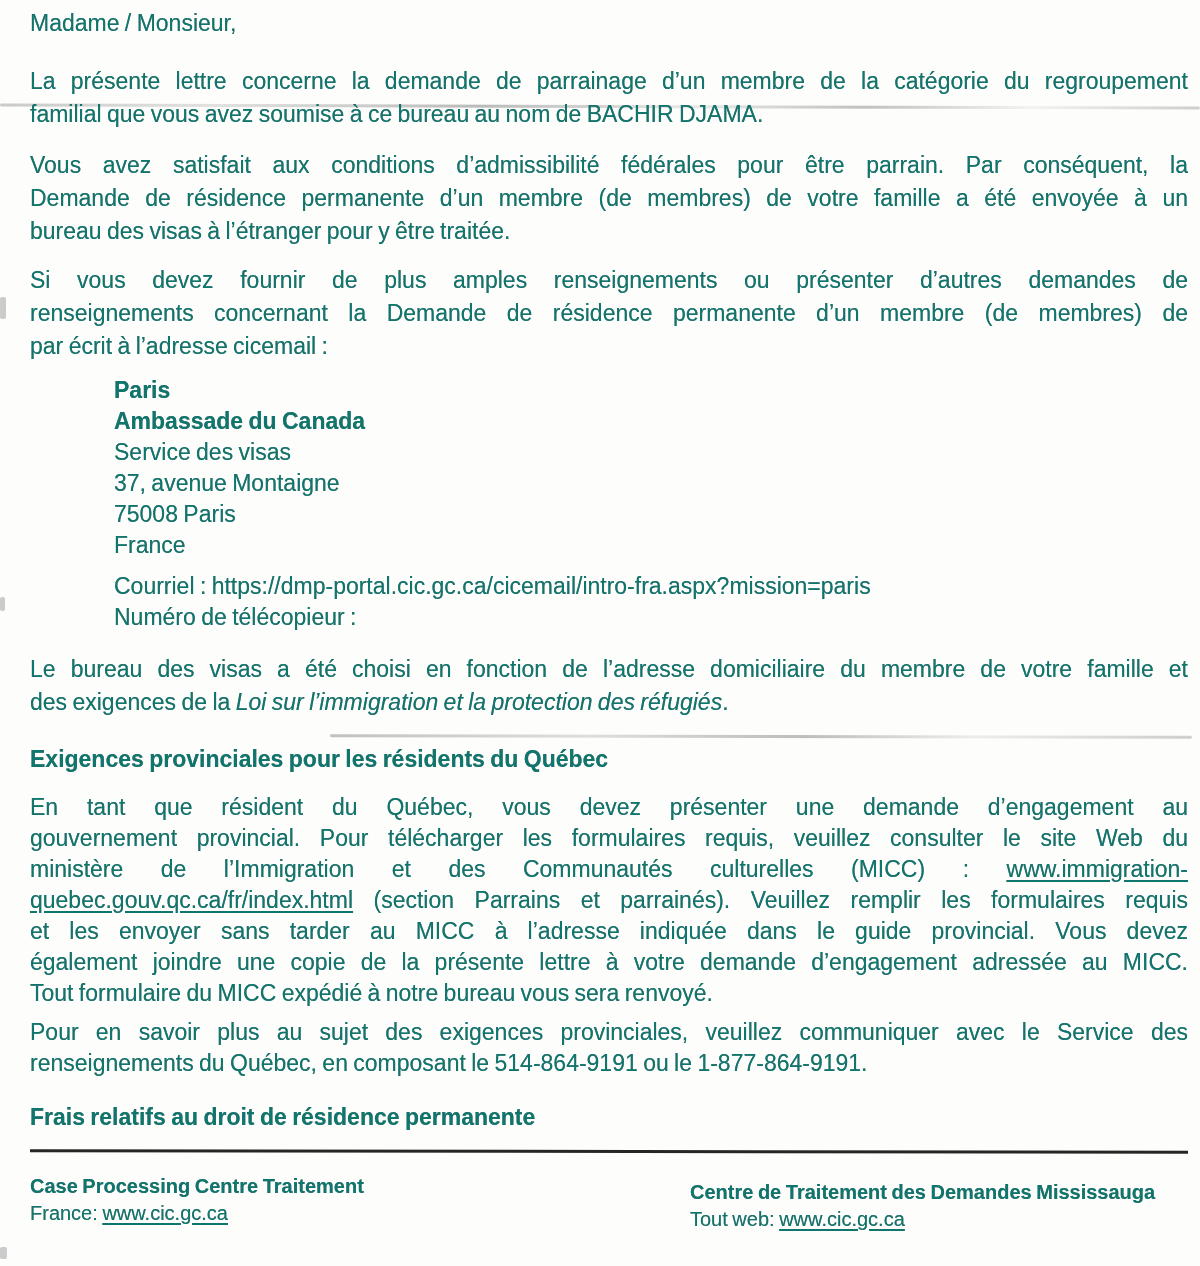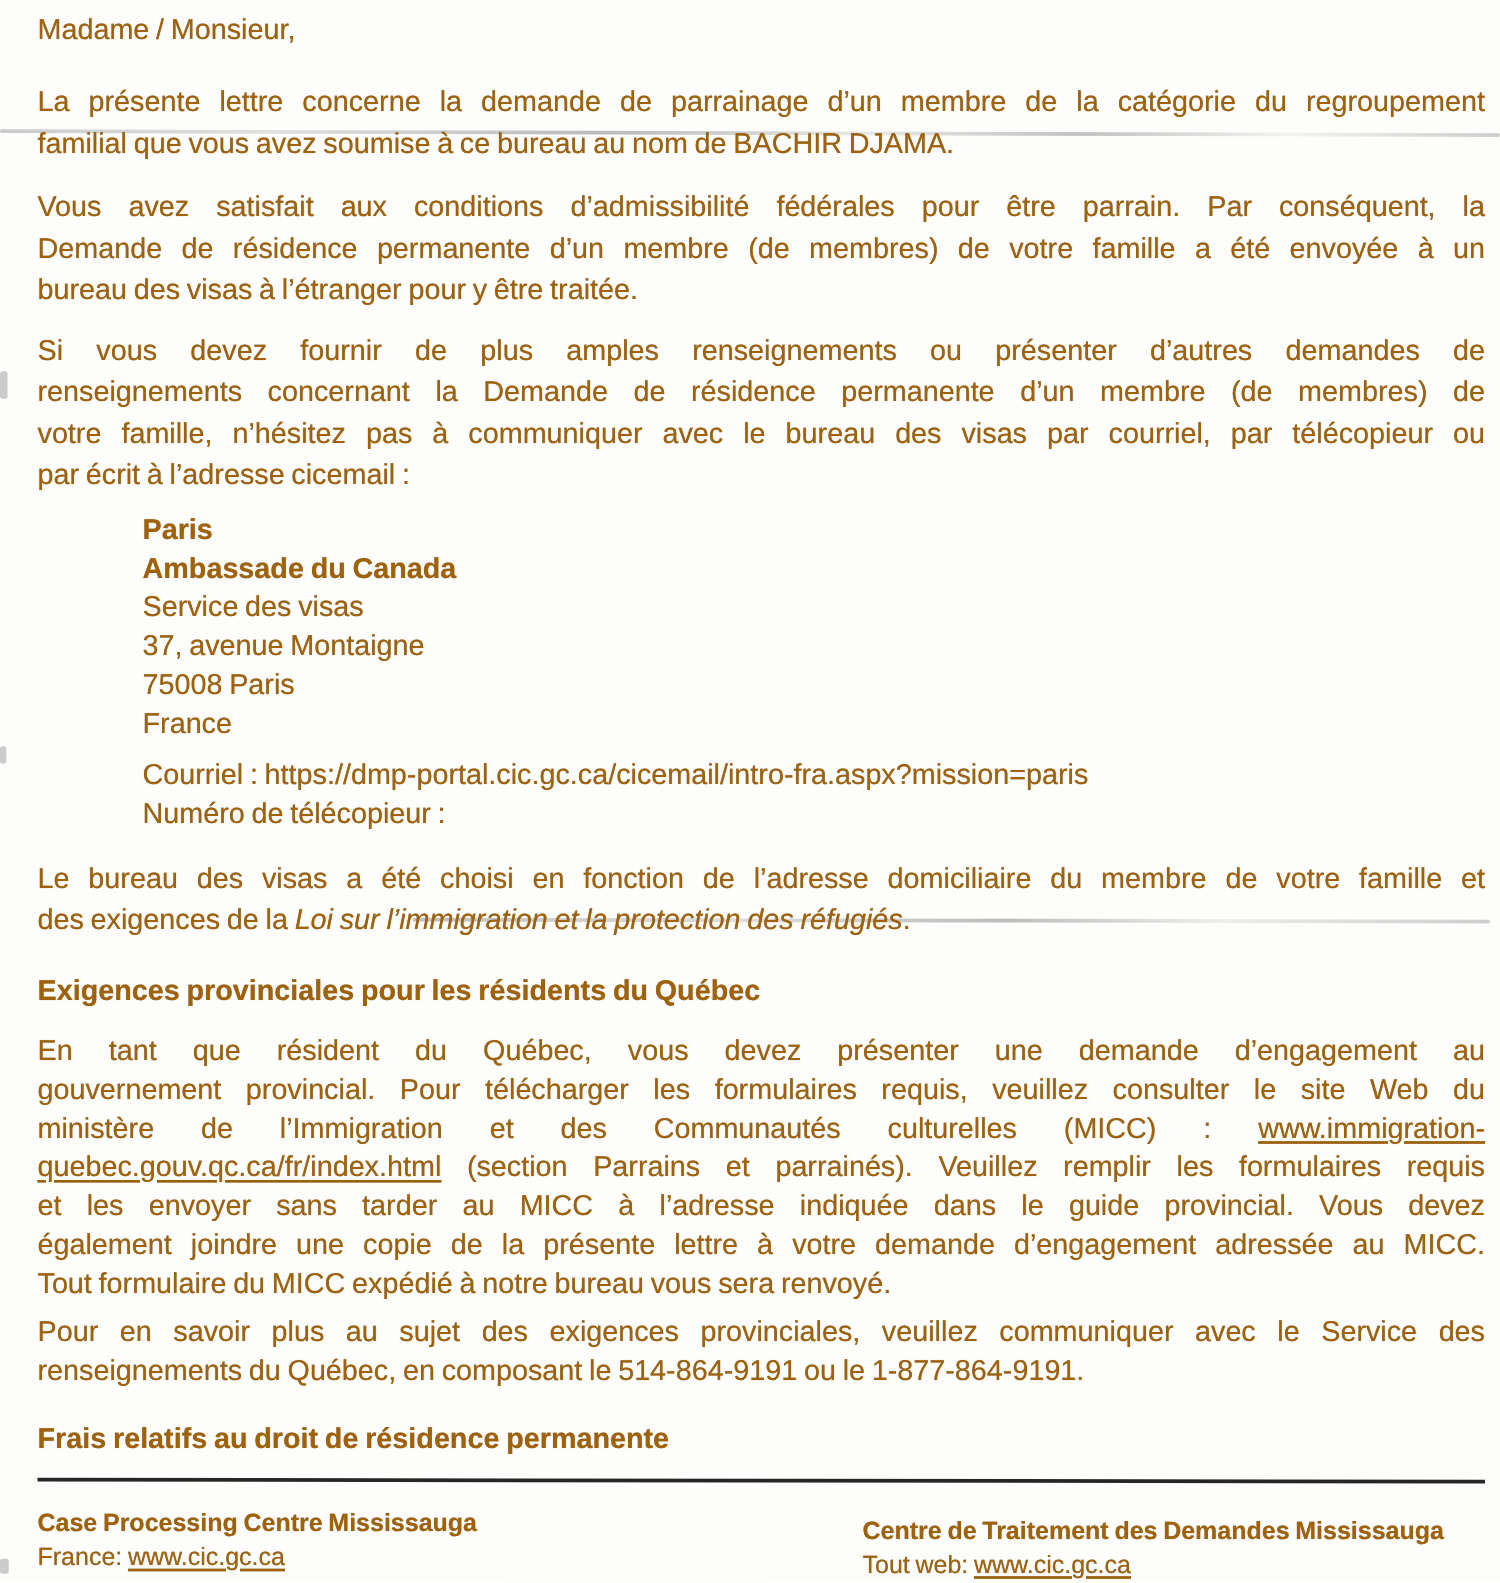--- a/index.html
+++ b/index.html
@@ -6,21 +6,21 @@
     margin: 0; padding: 0;
     width: 1200px; height: 1266px;
     background: #ffffff;
     font-family: "Liberation Sans", sans-serif;
     overflow: hidden;
   }
   .page {
     position: relative;
     width: 1200px; height: 1266px;
     background: #fdfdfc;
-    color: #a16207;
+    color: #0f766e;
     text-shadow: 0 0 0.6px rgba(45,45,45,0.55);
     word-spacing: -1px;
   }
   .content {
     position: relative;
     padding: 7px 12px 0 30px;
     font-size: 23px;
     line-height: 33px;
   }
   .ln      { text-align: justify; text-align-last: justify; }
@@ -116,21 +116,20 @@
 
     <div class="p2">
       <div class="ln">Vous avez satisfait aux conditions d’admissibilité fédérales pour être parrain. Par conséquent, la</div>
       <div class="ln">Demande de résidence permanente d’un membre (de membres) de votre famille a été envoyée à un</div>
       <div class="ln-last">bureau des visas à l’étranger pour y être traitée.</div>
     </div>
 
     <div class="p3">
       <div class="ln">Si vous devez fournir de plus amples renseignements ou présenter d’autres demandes de</div>
       <div class="ln">renseignements concernant la Demande de résidence permanente d’un membre (de membres) de</div>
-      <div class="ln">votre famille, n’hésitez pas à communiquer avec le bureau des visas par courriel, par télécopieur ou</div>
       <div class="ln-last">par écrit à l’adresse cicemail :</div>
     </div>
 
     <div class="address">
       <div class="b">Paris</div>
       <div class="b">Ambassade du Canada</div>
       <div>Service des visas</div>
       <div>37, avenue Montaigne</div>
       <div>75008 Paris</div>
       <div>France</div>
@@ -162,21 +161,21 @@
       <div class="ln">Pour en savoir plus au sujet des exigences provinciales, veuillez communiquer avec le Service des</div>
       <div class="ln-last">renseignements du Québec, en composant le 514-864-9191 ou le 1-877-864-9191.</div>
     </div>
 
     <div class="fees-heading">Frais relatifs au droit de résidence permanente</div>
 
     <div class="divider"></div>
 
     <div class="footer">
       <div class="footer-col-left">
-        <div class="footer-title">Case Processing Centre Mississauga</div>
+        <div class="footer-title">Case Processing Centre Traitement</div>
         <div><span>France:</span> <span class="u">www.cic.gc.ca</span></div>
       </div>
       <div class="footer-col-right">
         <div class="footer-title">Centre de Traitement des Demandes Mississauga</div>
         <div><span>Tout web:</span> <span class="u">www.cic.gc.ca</span></div>
       </div>
     </div>
 
   </div>
 </div>

